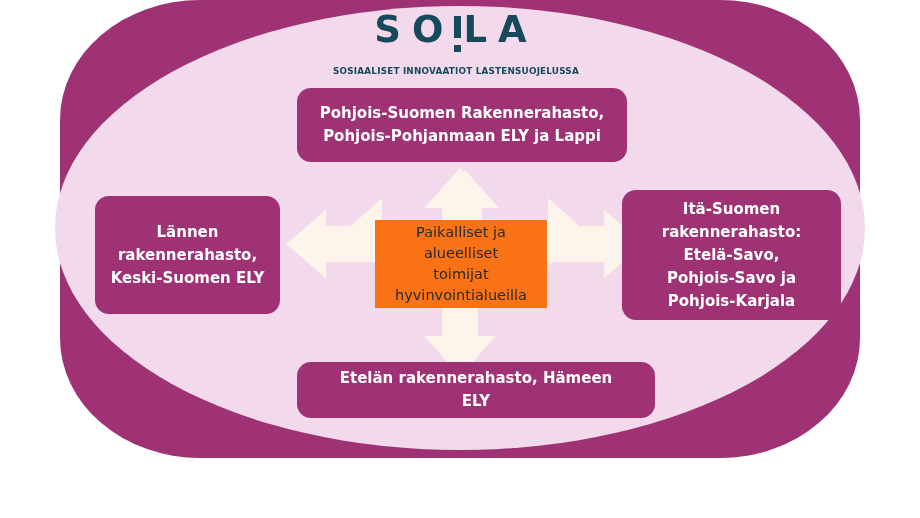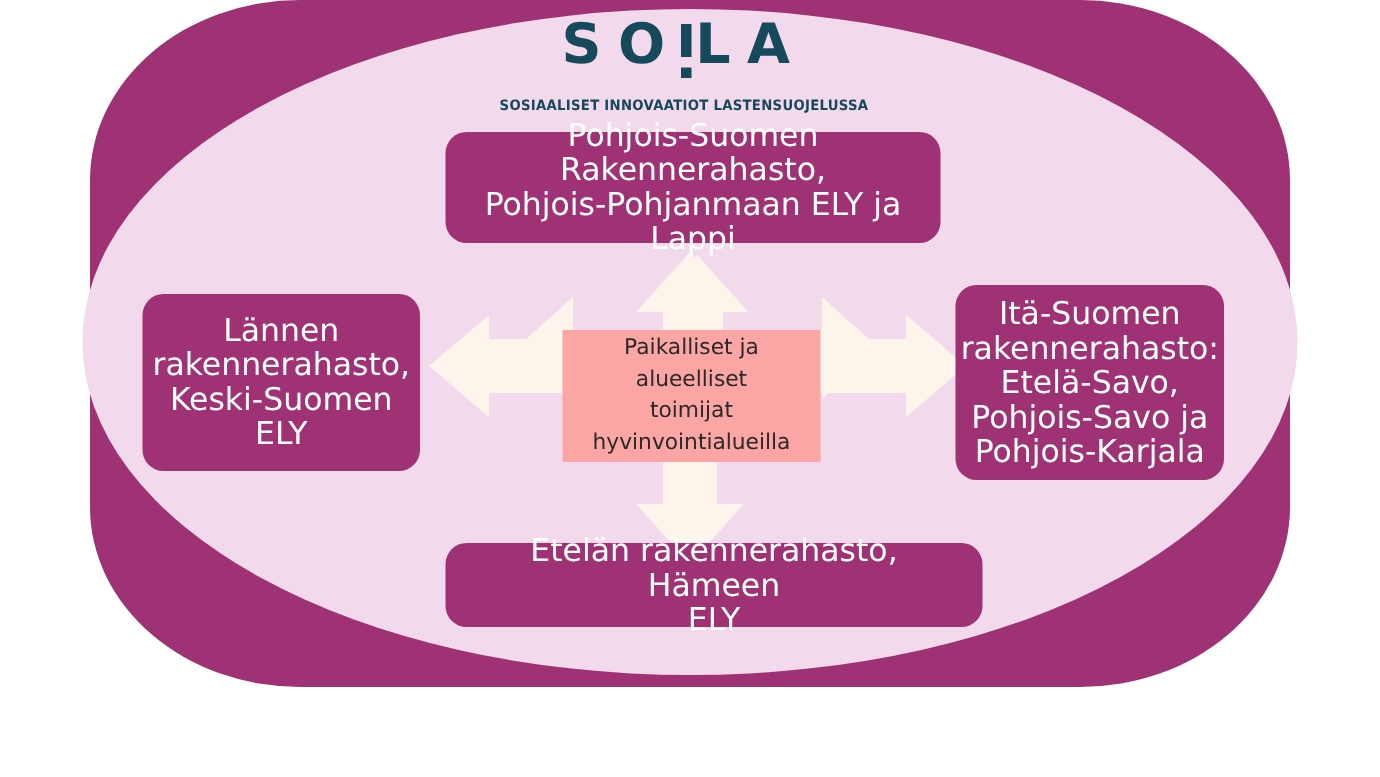--- a/index.html
+++ b/index.html
@@ -104,21 +104,21 @@
   }
   .arrow-cross svg { display: block; }
 
   
   .center-box {
     position: absolute;
     left: 375px;
     top: 220px;
     width: 172px;
     height: 88px;
-    background: #fca5a5;
+    background: #f97316;
     display: flex;
     align-items: center;
     justify-content: center;
     text-align: center;
   }
   .center-box .txt {
     font-family: "DejaVu Sans", sans-serif;
     font-size: 14.5px;
     color: #2A2A2A;
     line-height: 21px;
@@ -131,29 +131,29 @@
     background: #9E3274;
     border-radius: 14px;
     display: flex;
     align-items: center;
     justify-content: center;
     text-align: center;
     color: #ffffff;
   }
   .box .txt {
     font-family: "DejaVu Sans", sans-serif;
-    font-weight: normal;
-    font-size: 21px;
+    font-weight: bold;
+    font-size: 15px;
     line-height: 23px;
     white-space: pre-line;
     padding: 0 10px;
   }
   .box-top    { left: 297px; top: 88px;  width: 330px; height: 74px; }
   .box-left   { left: 95px;  top: 196px; width: 185px; height: 118px; }
-  .box-right  { left: 637px; top: 190px; width: 179px; height: 130px; }
+  .box-right  { left: 622px; top: 190px; width: 219px; height: 130px; }
   .box-bottom { left: 297px; top: 362px; width: 358px; height: 56px; }
 
   
   .footer { position: absolute; left: 0; top: 458px; width: 920px; height: 60px; }
 </style>
 </head>
 <body>
 
 <div id="stage">
 

